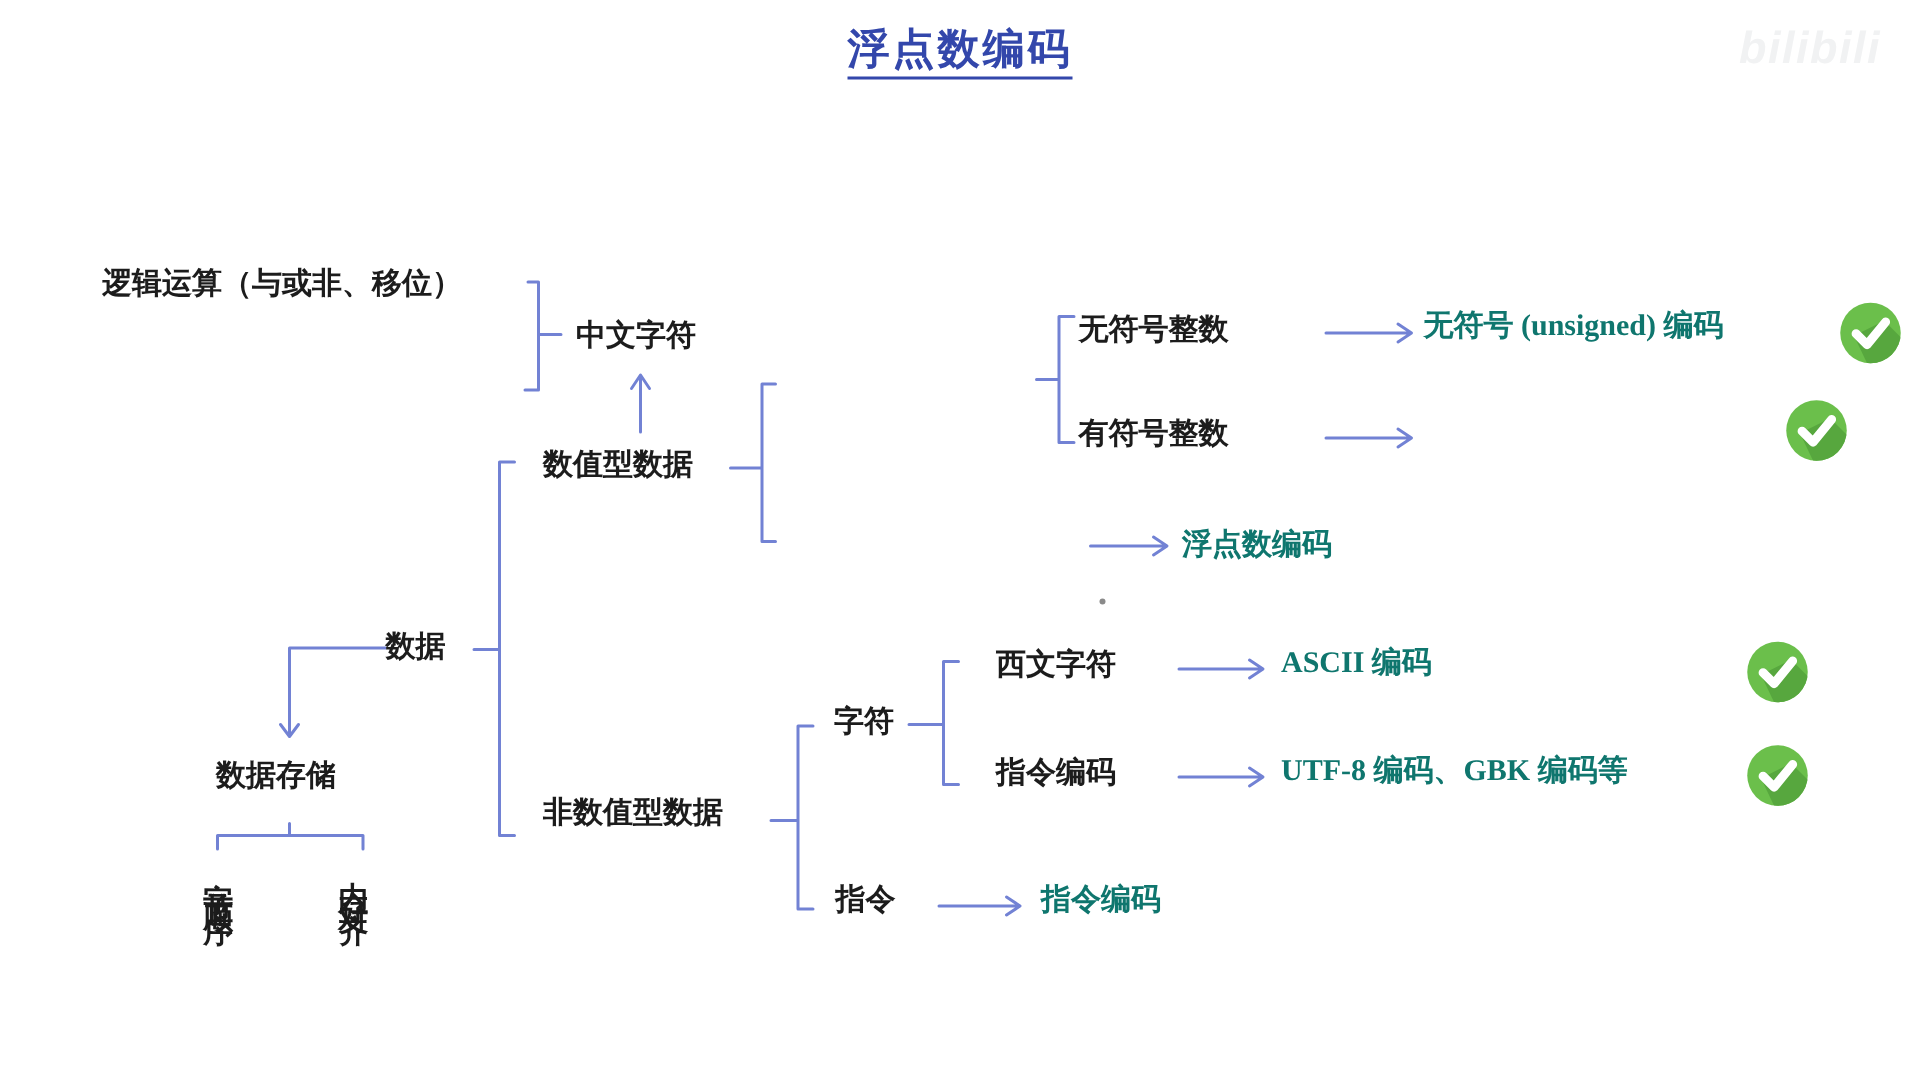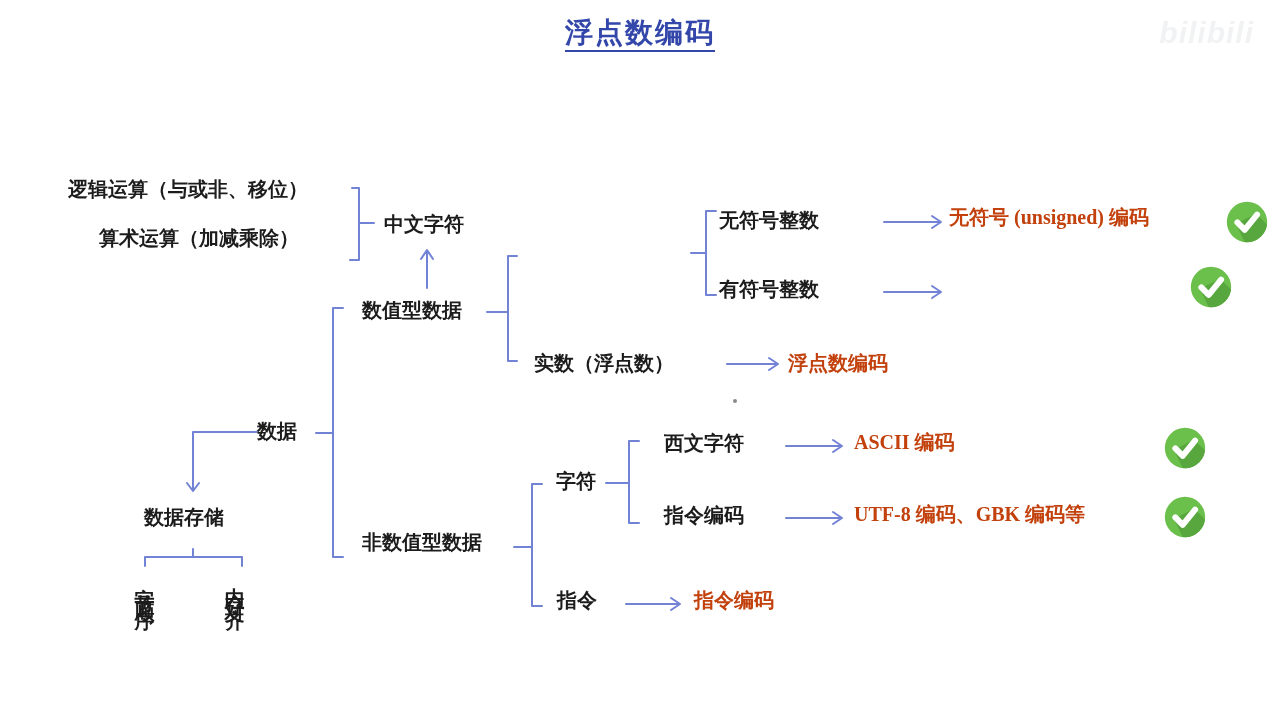--- a/index.html
+++ b/index.html
@@ -4,21 +4,21 @@
 <style>
   html,body{margin:0;padding:0;background:#fff;}
   #canvas{
     position:relative;width:1280px;height:720px;overflow:hidden;background:#ffffff;
     font-family:"Liberation Serif","DejaVu Serif",serif;
   }
   .node{
     position:absolute;font-weight:bold;font-size:20px;color:#1c1c1c;
     white-space:nowrap;line-height:1.15;
   }
-  .blue{color:#c2410c;}
+  .blue{color:#0f766e;}
   .vertical{
     writing-mode:vertical-rl;text-orientation:upright;letter-spacing:7px;
   }
   .page-title{
     position:absolute;top:14px;left:0;width:100%;text-align:center;
     font-size:28px;font-weight:bold;color:#3347ab;letter-spacing:2px;
   }
   .page-title span{border-bottom:2px solid #3347ab;padding-bottom:2px;}
   .watermark{
     position:absolute;top:16px;right:26px;
@@ -70,28 +70,26 @@
 
       <path d="M626,604 L679,604 M671,598 L680,604 L671,610"></path>
 
       <path d="M606,483 L629,483 M639,441 L629,441 L629,523 L639,523"></path>
 
       <path d="M514,547 L532,547 M542,484 L532,484 L532,606 L542,606"></path>
     </g>
   </svg>
 
   <div class="node" style="left:68px;top:178px">逻辑运算（与或非、移位）</div>
-  <div class="node" style="left:99px;top:227px">算术运算（加减乘除）</div>
   <div class="node" style="left:384px;top:213px">中文字符</div>
   <div class="node" style="left:362px;top:299px">数值型数据</div>
   <div class="node" style="left:257px;top:420px">数据</div>
   <div class="node" style="left:144px;top:506px">数据存储</div>
   <div class="node vertical" style="left:133px;top:572px">字节顺序</div>
   <div class="node vertical" style="left:223px;top:572px">内存对齐</div>
-  <div class="node" style="left:534px;top:352px">实数（浮点数）</div>
   <div class="node" style="left:719px;top:209px">无符号整数</div>
   <div class="node" style="left:719px;top:278px">有符号整数</div>
   <div class="node" style="left:362px;top:531px">非数值型数据</div>
   <div class="node" style="left:556px;top:470px">字符</div>
   <div class="node" style="left:664px;top:432px">西文字符</div>
   <div class="node" style="left:664px;top:504px">指令编码</div>
   <div class="node" style="left:557px;top:589px">指令</div>
 
   <div class="node blue" style="left:949px;top:206px">无符号 (unsigned) 编码</div>
   <div class="node blue" style="left:788px;top:352px">浮点数编码</div>

